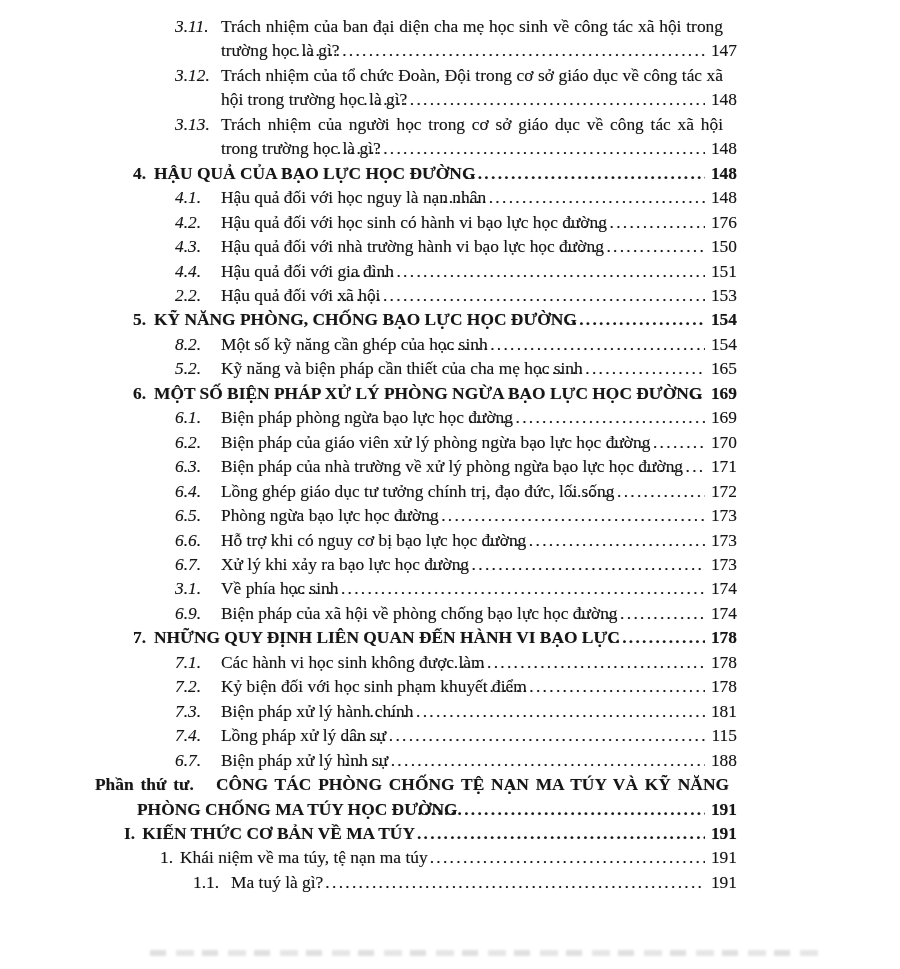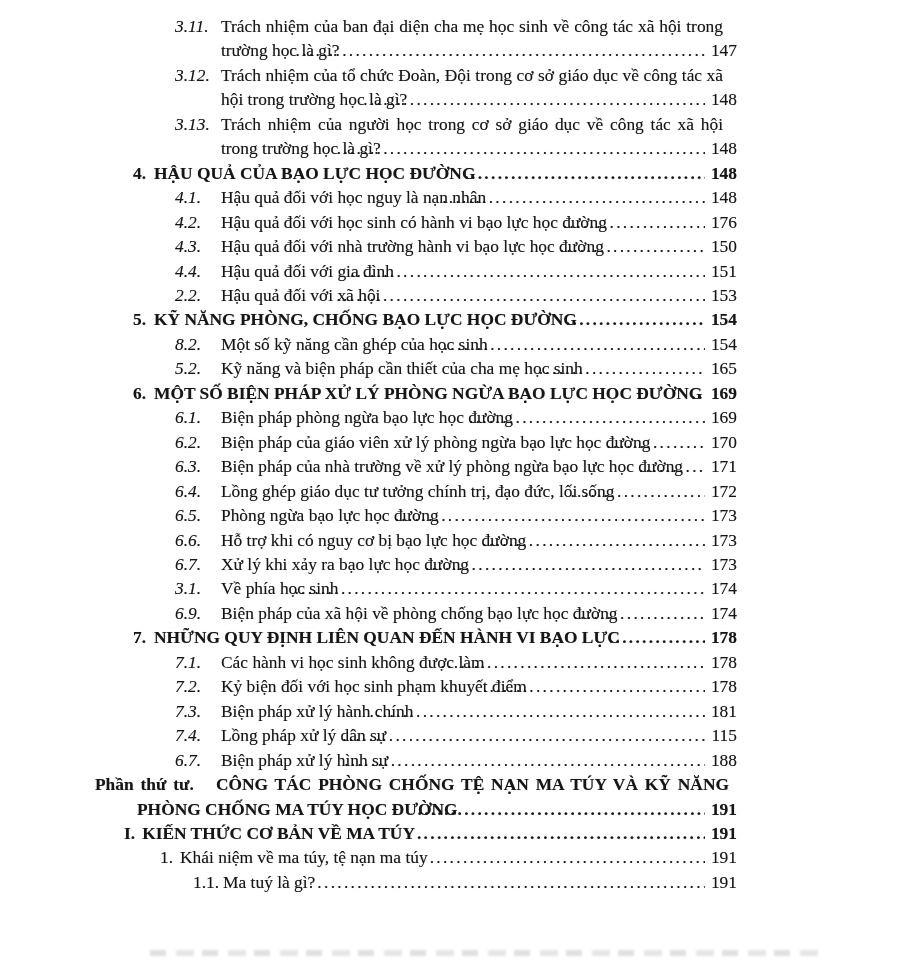--- a/index.html
+++ b/index.html
@@ -49,21 +49,21 @@
   
   .lv-roman { margin-left:124px; }
   .lv-roman .num { margin-right:7px; }
 
   
   .lv-num { margin-left:160px; }
   .lv-num .num { margin-right:7px; }
 
   
   .lv-subnum { margin-left:193px; }
-  .lv-subnum .num { margin-right:4px; }
+  .lv-subnum .num { margin-right:12px; }
 
   
   .cutoff-artifact {
     position:absolute; left:150px; top:950px; width:672px; height:6px;
     opacity:0.16; filter:blur(1.1px);
     background:repeating-linear-gradient(90deg,
       #444 0 16px, transparent 16px 26px,
       #666 26px 44px, transparent 44px 52px);
   }
 </style>

